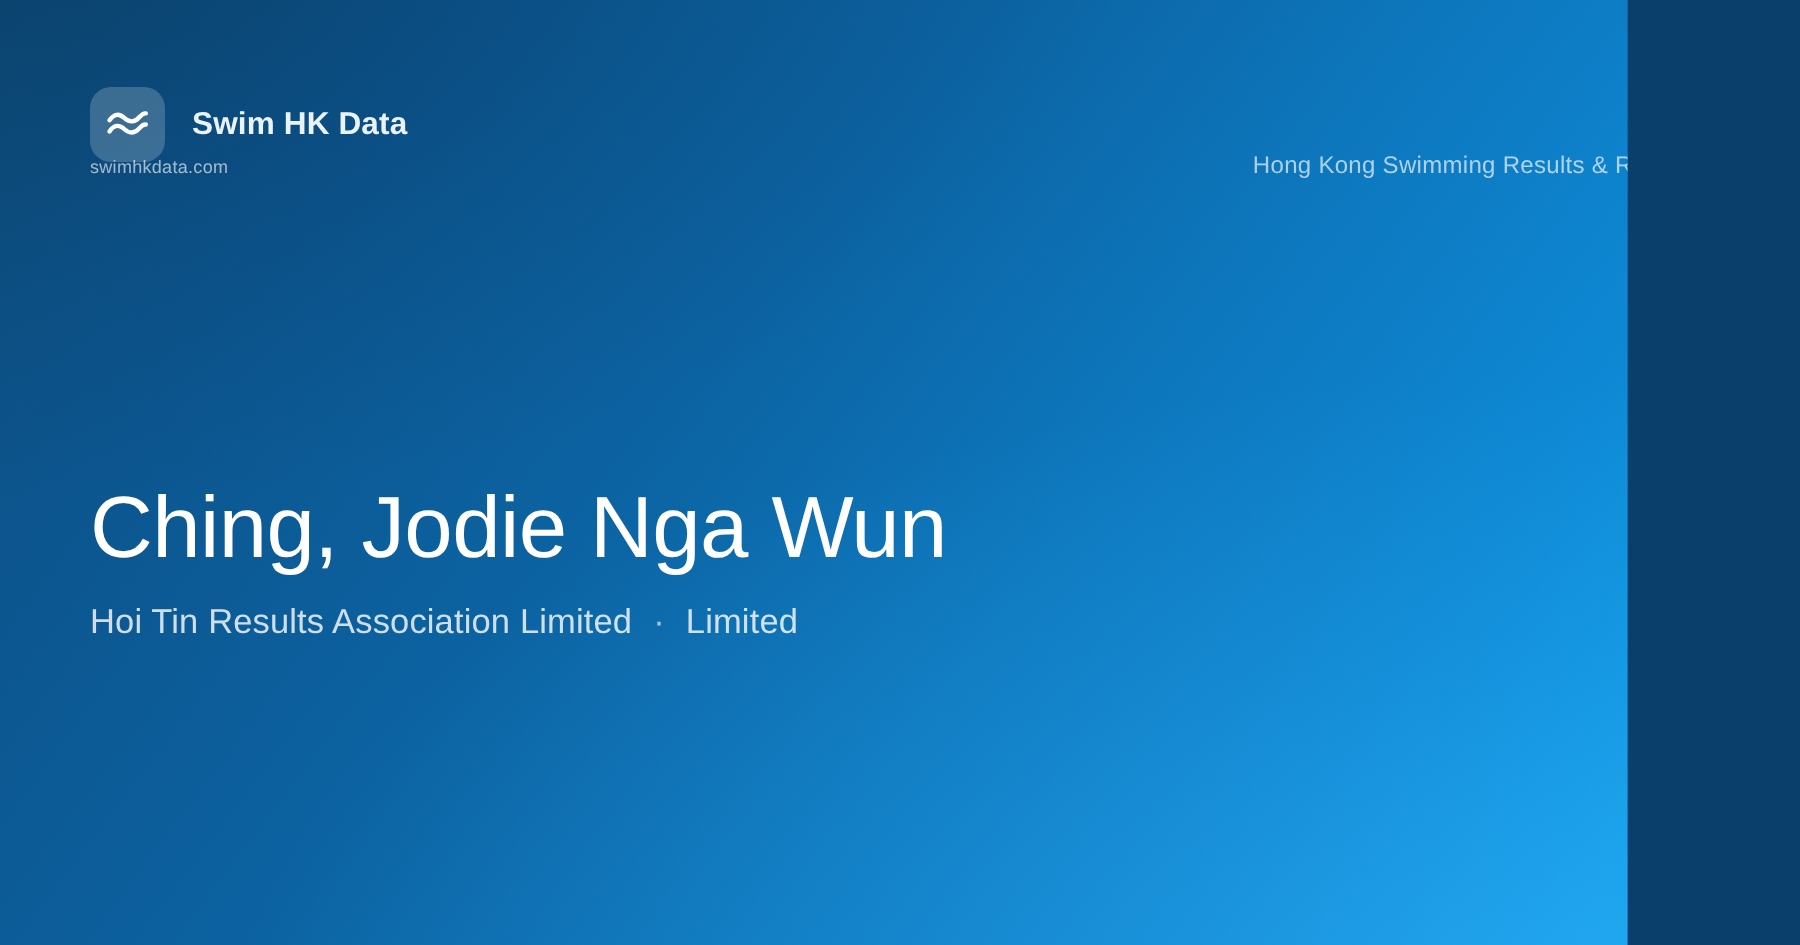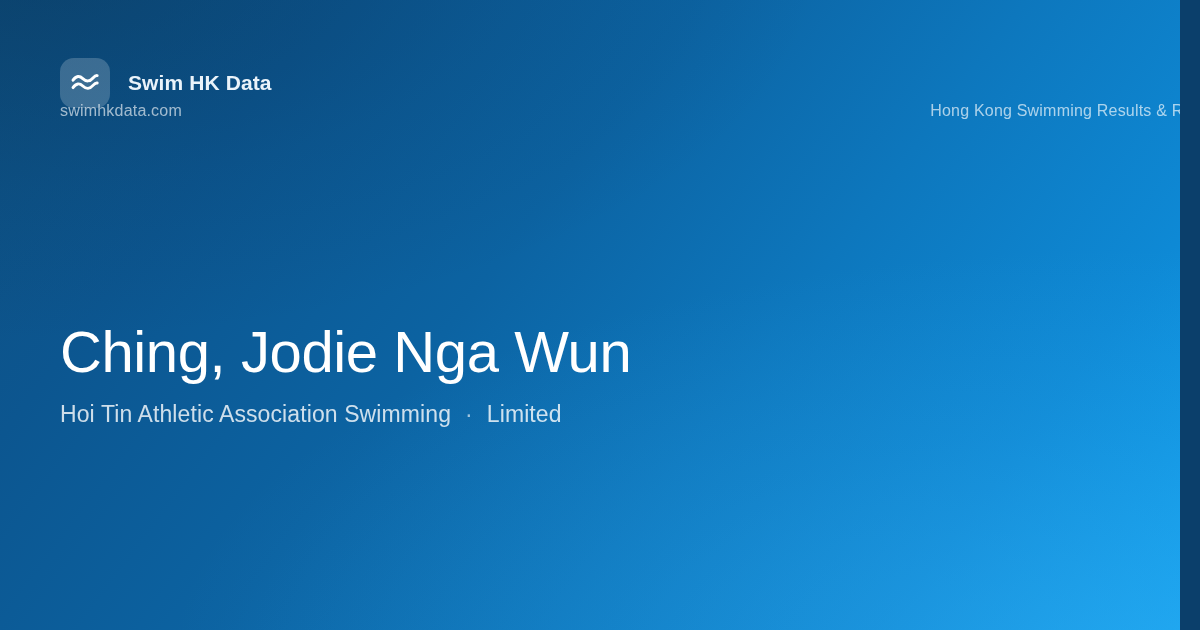--- a/index.html
+++ b/index.html
@@ -4,21 +4,21 @@
 <title>Swim HK Data — Profile Card</title>
 <style>
   html, body {
     margin: 0;
     padding: 0;
     background: #0b3f6b;
   }
 
   #og-card {
     position: relative;
-    width: 1180px;
+    width: 1085px;
     height: 630px;
     overflow: hidden;
     box-sizing: border-box;
     font-family: "Liberation Sans", "DejaVu Sans", sans-serif;
     -webkit-font-smoothing: antialiased;
     background-color: #0d6aab;
     background-image:
       linear-gradient(127deg,
         #0e4f80 0%,
         #0c5690 20%,
@@ -118,21 +118,21 @@
     position: absolute;
     left: 60px;
     right: 60px;
     bottom: 56px;
     display: flex;
     align-items: baseline;
     justify-content: space-between;
   }
 
   .footer-site {
-    font-size: 16px;
+    font-size: 12px;
     font-weight: 400;
     letter-spacing: 0.2px;
     color: rgba(255,255,255,0.62);
   }
 
   .footer-tagline {
     font-size: 16px;
     font-weight: 400;
     letter-spacing: 0.2px;
     color: rgba(255,255,255,0.66);
@@ -152,21 +152,21 @@
           <path d="M3 15.6 C6.2 11.0, 9.6 11.0, 12.8 14.0 C16.2 17.2, 19.8 17.2, 23 13.4 C24.6 11.6, 26 10.8, 27.2 11.0" stroke="#ffffff" stroke-width="2.9" stroke-linecap="round" stroke-linejoin="round"></path>
         </svg>
       </span>
     </div>
     <div class="brand-name">Swim HK Data</div>
   </div>
 
   <div class="headline-block">
     <h1 class="athlete-name">Ching, Jodie Nga Wun</h1>
     <div class="athlete-meta">
-      <span>Hoi Tin Athletic Association Swimming</span>
+      <span>Hoi Tin Results Association Limited</span>
       <span class="meta-sep">·</span>
       <span>Limited</span>
     </div>
   </div>
 
   <div class="card-footer">
     <div class="footer-site">swimhkdata.com</div>
     <div class="footer-tagline">Hong Kong Swimming Results &amp; Rankings</div>
   </div>
 

